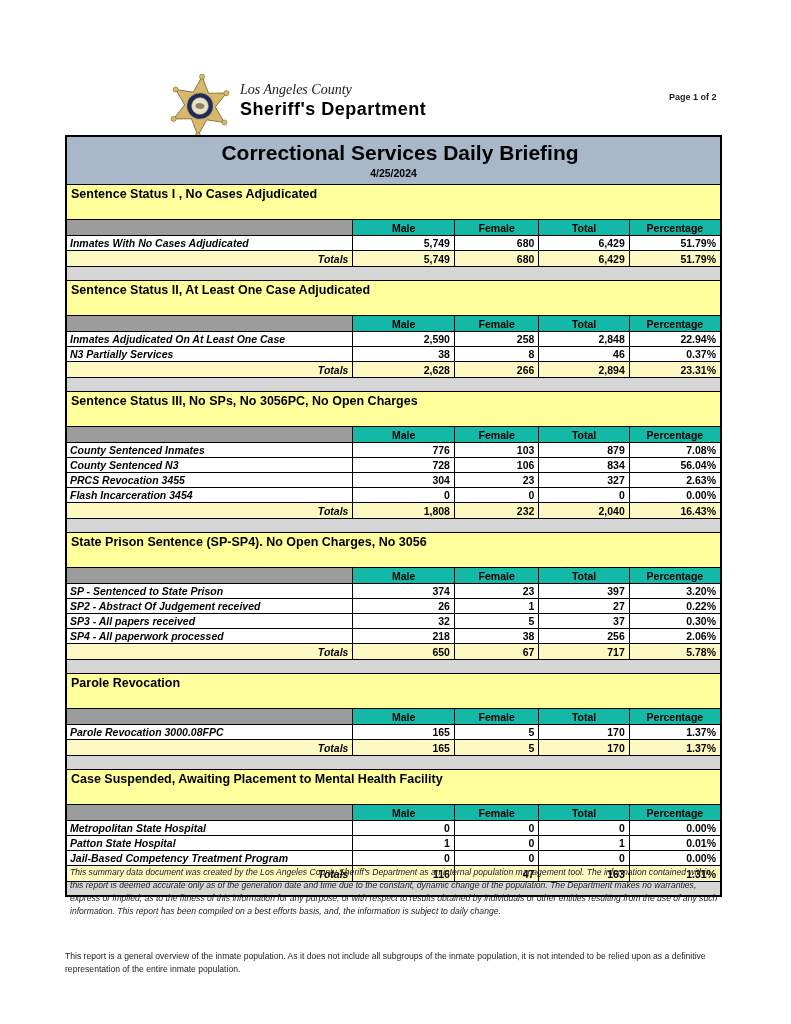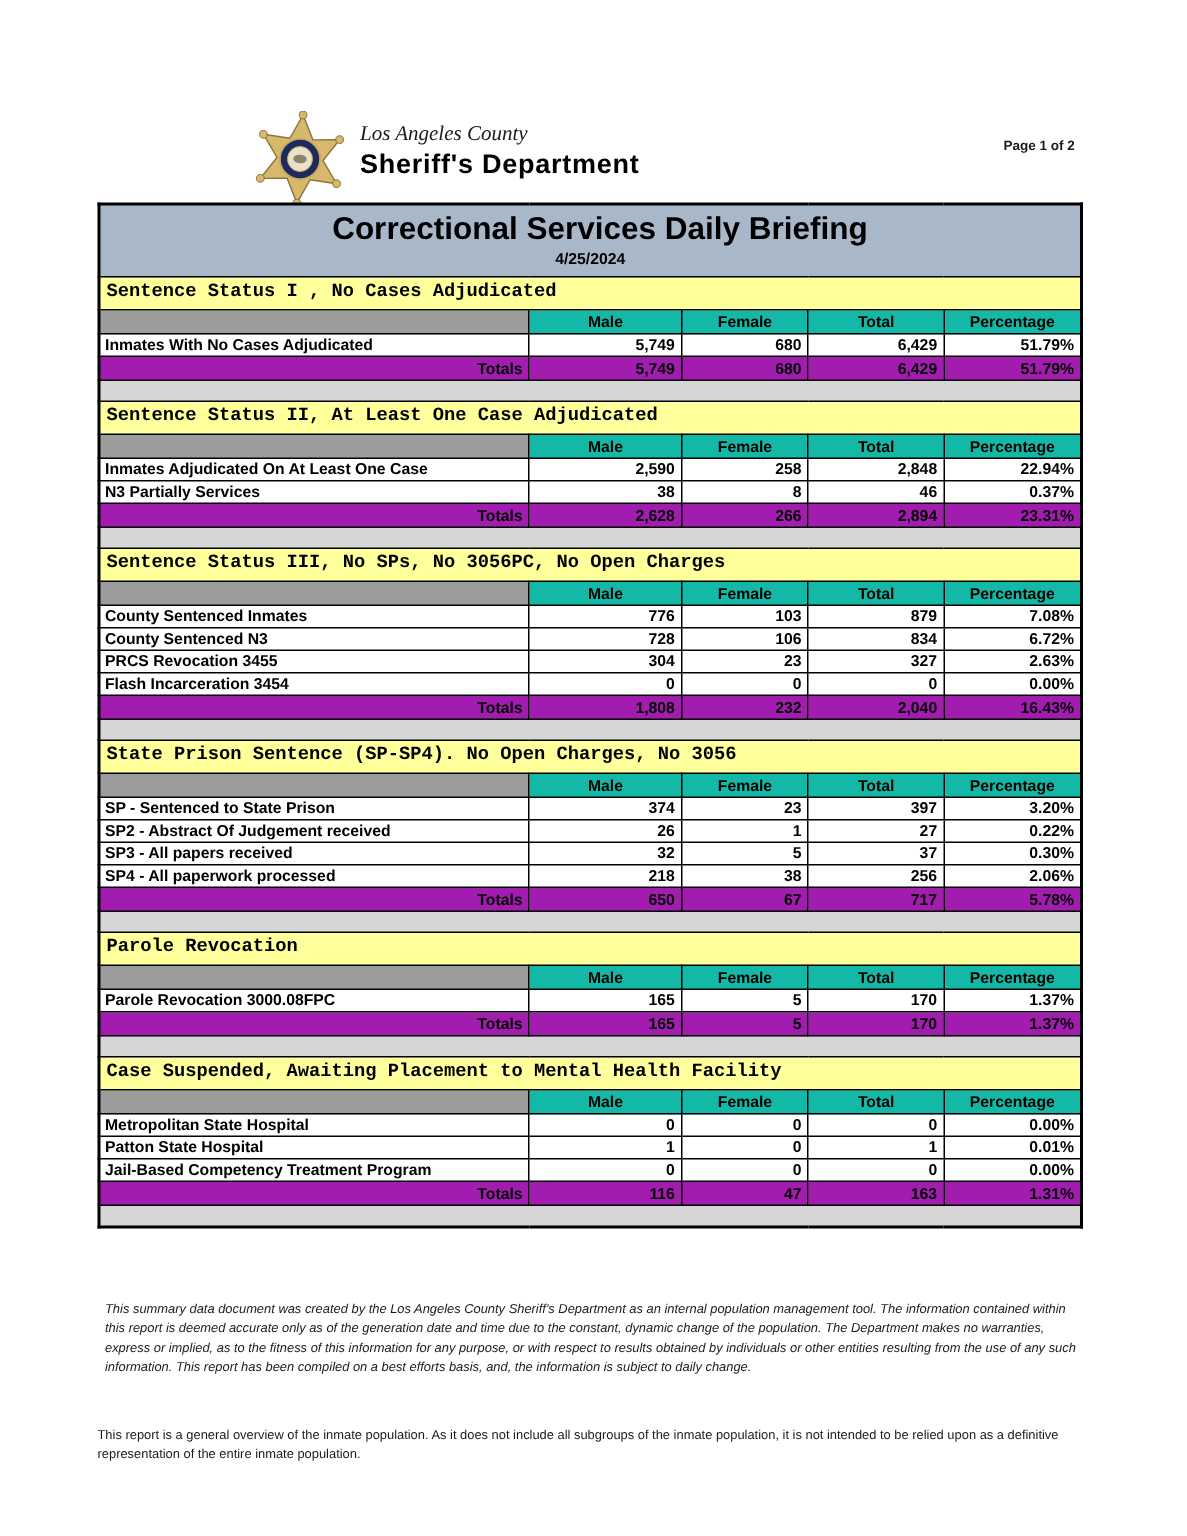--- a/index.html
+++ b/index.html
@@ -17,30 +17,30 @@
   
   table.report { position:absolute; top:135px; left:65px; width:657px;
                  border-collapse:collapse; table-layout:fixed;
                  border:2px solid #000; font-weight:bold; color:#000; }
   table.report td { border:1px solid #000; font-size:10.5px; }
 
   tr.titlebar td { background:#a9b8c9; text-align:center; padding:4px 0 5px; }
   .rtitle { font-size:21px; font-weight:bold;margin-left:13px; }
   .rdate  { font-size:10.5px; font-weight:bold; margin-top:2px; }
 
-  tr.sechead td { background:#ffff9b; font-size:12.5px; padding:2px 4px 5px; text-align:left;font-family:Liberation Mono, monospace; }
+  tr.sechead td { background:#ffff9b; font-size:12.5px; padding:2px 4px 18px; text-align:left; }
 
   tr.colhead td { height:16px; text-align:center; background:#14b8a6; }
   tr.colhead td.corner { background:#9c9c9c; }
 
   tr.datarow td { height:15px; background:#ffffff; }
-  td.label { text-align:left; padding:1px 3px; }
+  td.label { text-align:left; padding:1px 3px;font-style:italic; }
   td.num   { text-align:right; padding:1px 4px; }
 
-  tr.totalsrow td { height:16px; background:#a21caf; }
+  tr.totalsrow td { height:16px; background:#fef9c3; }
   tr.totalsrow td.label { text-align:right; padding-right:4px; }
 
   tr.spacer td { height:14px; background:#d6d6d6; }
 
   tr.grand td { height:24px; background:#ffff00; font-size:13px; }
   tr.grand td.label { text-align:right; padding-right:5px; }
   tr.grand td.num { padding-right:5px; }
 
   
   .disclaimer { position:absolute; top:866px; left:70px; width:648px;
@@ -166,21 +166,21 @@
           <td class="num">776</td>
           <td class="num">103</td>
           <td class="num">879</td>
           <td class="num">7.08%</td>
         </tr>
         <tr class="datarow">
           <td class="label">County Sentenced N3</td>
           <td class="num">728</td>
           <td class="num">106</td>
           <td class="num">834</td>
-          <td class="num">6.72%</td>
+          <td class="num">56.04%</td>
         </tr>
         <tr class="datarow">
           <td class="label">PRCS Revocation 3455</td>
           <td class="num">304</td>
           <td class="num">23</td>
           <td class="num">327</td>
           <td class="num">2.63%</td>
         </tr>
         <tr class="datarow">
           <td class="label">Flash Incarceration 3454</td>

